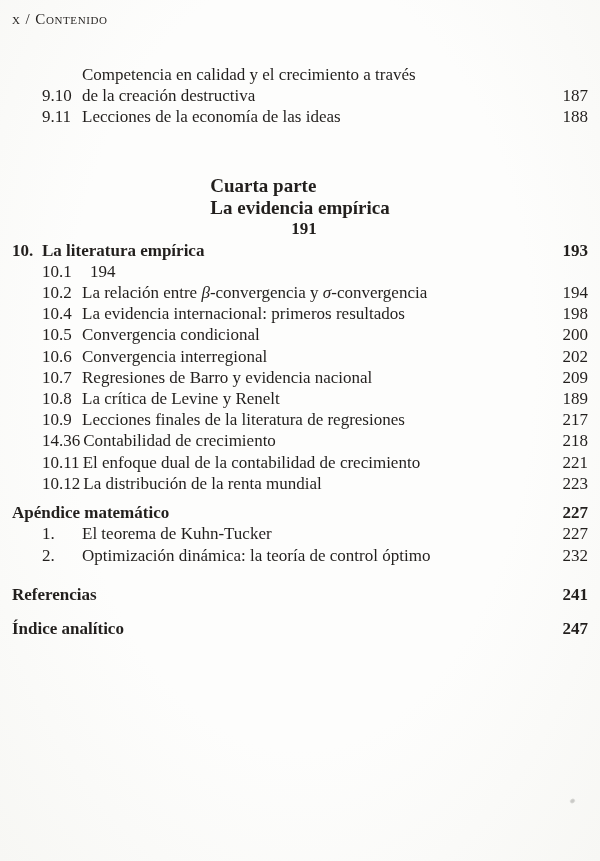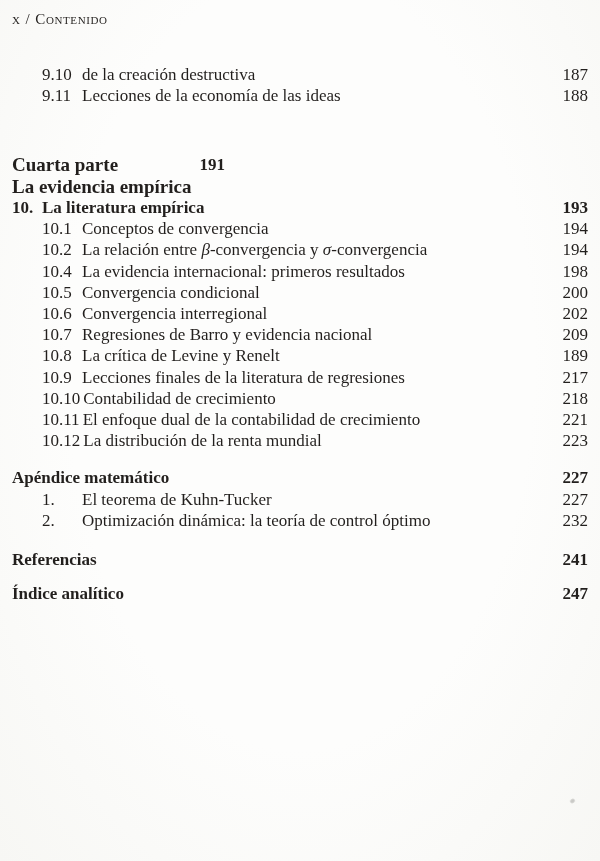--- a/index.html
+++ b/index.html
@@ -40,36 +40,37 @@
     padding-right: 3px;
     flex: 0 0 auto;
   }
   .row .titles { flex: 1 1 auto; }
   .row .page-num { flex: 0 0 auto; margin-left: 8px; text-align: right; }
   .indent { margin-left: 30px; }
   .bold { font-weight: bold; }
 
   .part-heading {
     display: flex;
-    align-items: flex-start;
+    align-items: center;
     margin-top: 48px;
     font-weight: bold;
     font-size: 19px;
     line-height: 21.5px;
+    flex-direction: column;
   }
   .part-heading .page-num {
     font-size: 17px;
     line-height: 21.5px;
     margin-left: 8px;
   }
 
   .chapter-block { }
   .chapter-block .row { line-height: 21.2px; }
 
-  .appendix-block { margin-top: 16px; }
+  .appendix-block { margin-top: 8px; }
   .appendix-block .row { line-height: 21.3px; }
 
   .backmatter-block { margin-top: 18px; }
   .backmatter-block .row + .row { margin-top: 13px; }
 
   .scan-speck {
     position: absolute;
     left: 570px;
     top: 799px;
     width: 5px;
@@ -88,20 +89,21 @@
 
   <div class="running-header">
     <span>x</span><span class="sep">/</span><span>Contenido</span>
   </div>
 
   <div class="toc">
 
     <div class="row indent">
       <div class="num">9.10</div>
       <div class="titles">
+        <div>Competencia en calidad y el crecimiento a través</div>
         <div>de la creación destructiva</div>
       </div>
       <div class="page-num">187</div>
     </div>
 
     <div class="row indent">
       <div class="num">9.11</div>
       <div class="titles">Lecciones de la economía de las ideas</div>
       <div class="page-num">188</div>
     </div>
@@ -116,21 +118,20 @@
 
     <div class="chapter-block">
       <div class="row bold">
         <div class="num" style="min-width:30px;">10.</div>
         <div class="titles">La literatura empírica</div>
         <div class="page-num">193</div>
       </div>
 
       <div class="row indent">
         <div class="num">10.1</div>
-        <div class="titles">Conceptos de convergencia</div>
         <div class="page-num">194</div>
       </div>
       <div class="row indent">
         <div class="num">10.2</div>
         <div class="titles">La relación entre <i>β</i>-convergencia y <i>σ</i>-convergencia</div>
         <div class="page-num">194</div>
       </div>
       <div class="row indent">
         <div class="num">10.4</div>
         <div class="titles">La evidencia internacional: primeros resultados</div>
@@ -155,21 +156,21 @@
         <div class="num">10.8</div>
         <div class="titles">La crítica de Levine y Renelt</div>
         <div class="page-num">189</div>
       </div>
       <div class="row indent">
         <div class="num">10.9</div>
         <div class="titles">Lecciones finales de la literatura de regresiones</div>
         <div class="page-num">217</div>
       </div>
       <div class="row indent">
-        <div class="num">10.10</div>
+        <div class="num">14.36</div>
         <div class="titles">Contabilidad de crecimiento</div>
         <div class="page-num">218</div>
       </div>
       <div class="row indent">
         <div class="num">10.11</div>
         <div class="titles">El enfoque dual de la contabilidad de crecimiento</div>
         <div class="page-num">221</div>
       </div>
       <div class="row indent">
         <div class="num">10.12</div>

